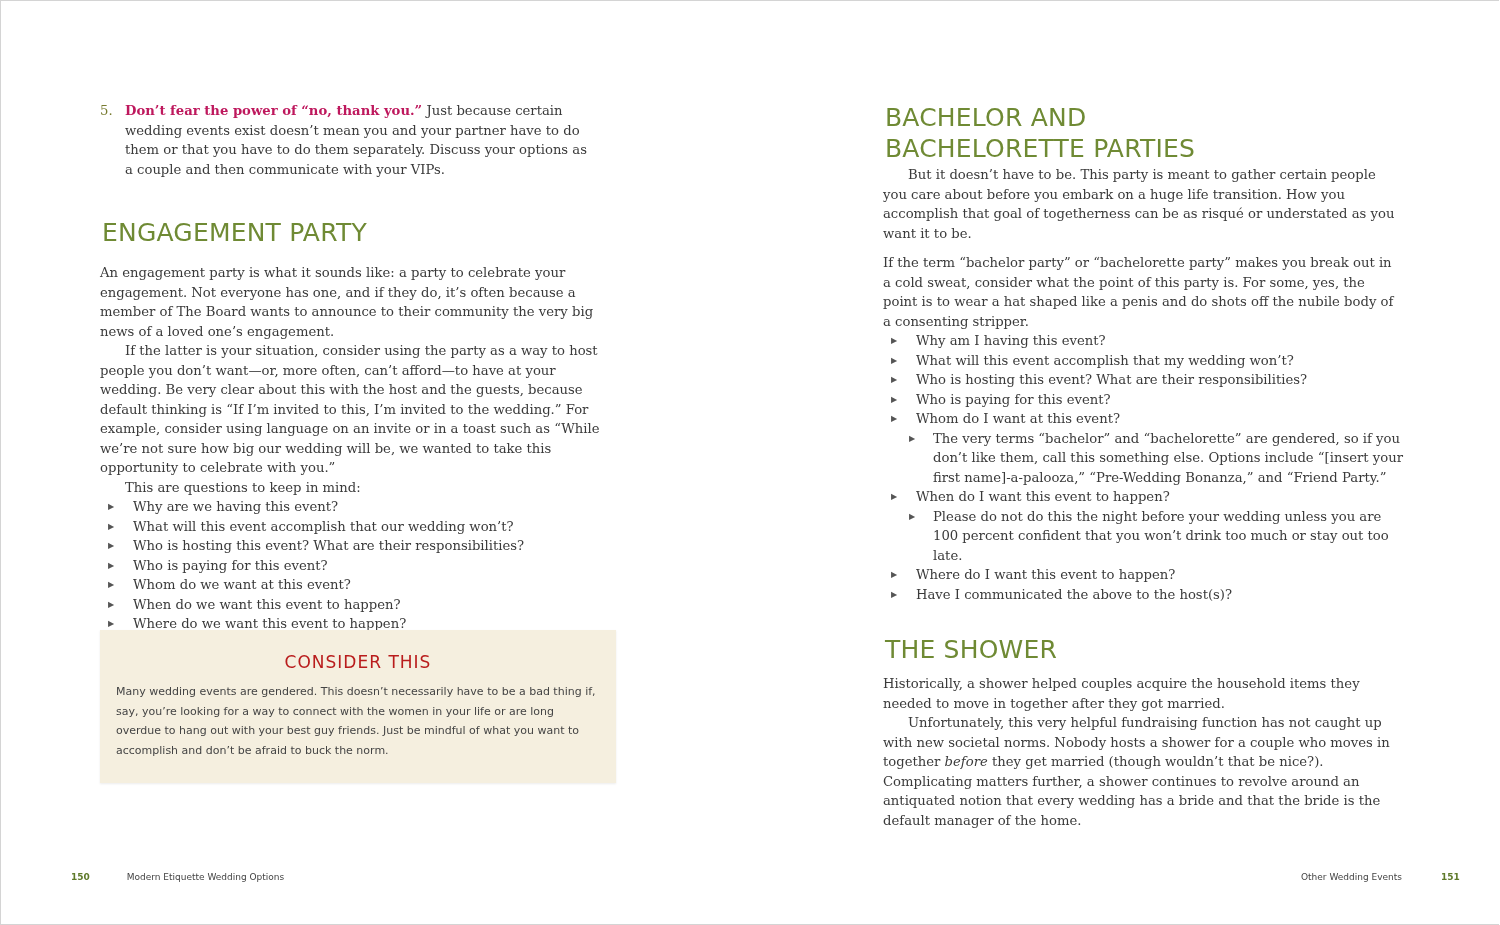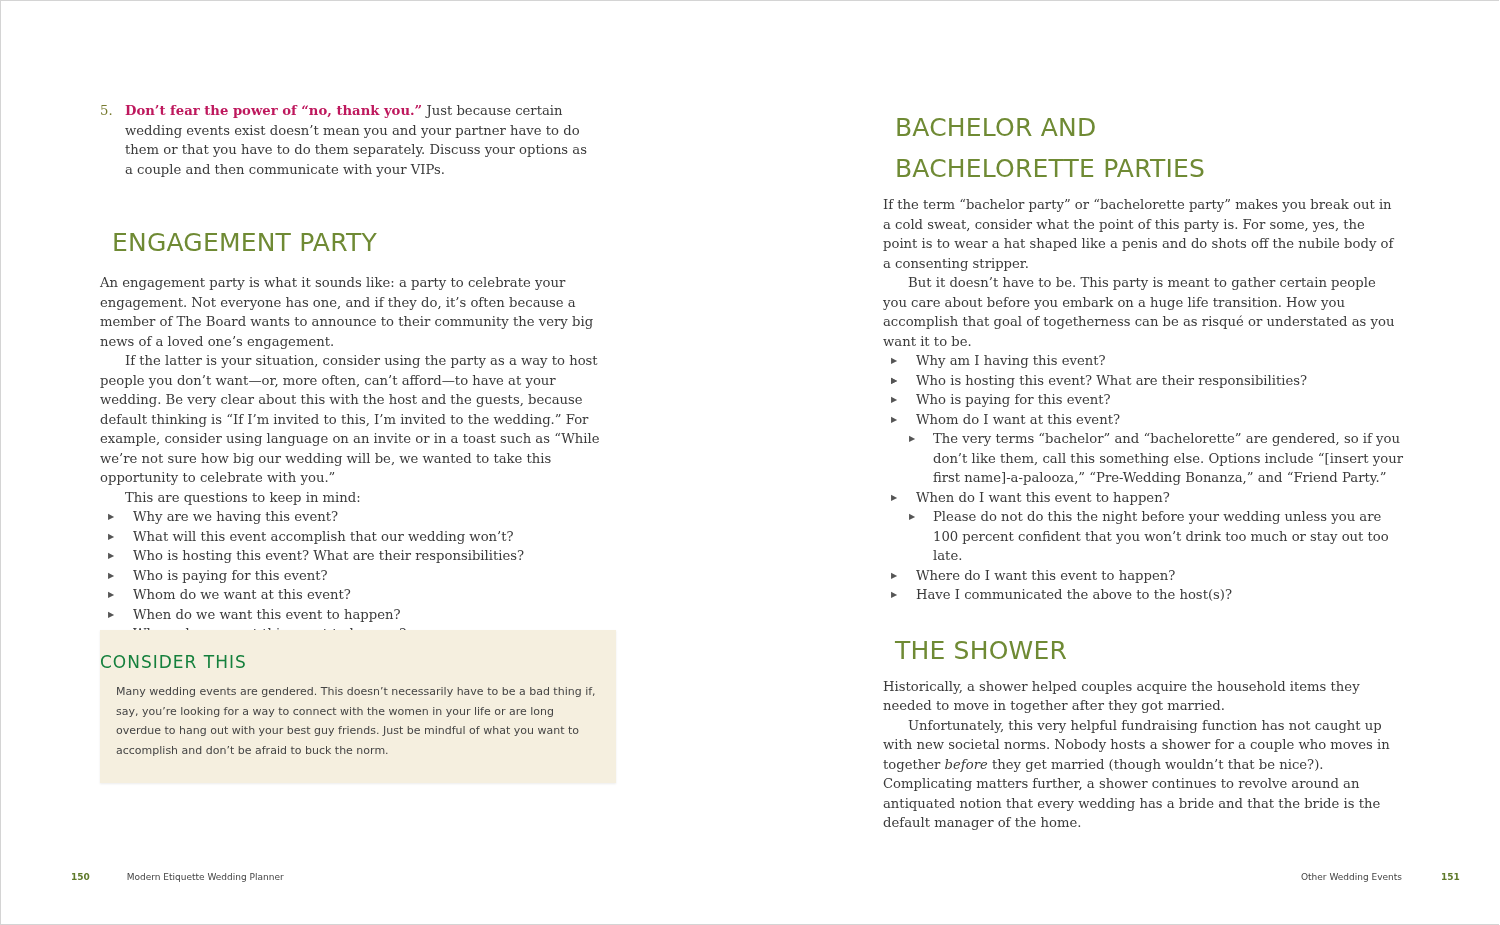--- a/index.html
+++ b/index.html
@@ -9,30 +9,30 @@
   .page { position:absolute; top:0; }
   .left { left:100px; width:520px; }
   .right { left:883px; width:520px; }
   .body-text { font-size:13.2px; line-height:19.5px; margin:0; }
   .indent { text-indent:25px; }
   .num-item { position:absolute; top:101px; left:0; width:490px; }
   .num-item .n { position:absolute; left:0; top:0; color:#777a2f; font-size:13.2px; line-height:19.5px; }
   .num-item .t { margin-left:25px; font-size:13.2px; line-height:19.5px; }
   .num-item b { color:#be185d; }
   h2 { font-family:"DejaVu Sans", sans-serif; font-weight:normal; color:#6f8a34; font-size:25px;
-       line-height:29px; margin:12px; letter-spacing:0.2px; }
+       line-height:29px; margin:2px; letter-spacing:0.2px; }
   .bullets { list-style:none; margin:0; padding:0; }
   .bullets li { position:relative; padding-left:33px; font-size:13.2px; line-height:19.5px; }
   .bullets li .arrow { position:absolute; left:8px; top:0; font-size:8px; color:#555; }
   .bullets li.sub { padding-left:50px; }
   .bullets li.sub .arrow { left:26px; }
   .callout { position:absolute; left:100px; top:630px; width:516px; height:153px; background:#f5efdf;
              box-shadow:0 1px 2px rgba(0,0,0,0.08); }
   .callout h3 { font-family:"DejaVu Sans", sans-serif; font-weight:normal; font-size:17px; letter-spacing:1px;
-                text-align:left; margin:22px 0 10px 0; color:#15803d; }
+                text-align:center; margin:22px 0 10px 0; color:#b91c1c; }
   .callout p { font-family:"DejaVu Sans", sans-serif; font-size:11px; line-height:19.5px; margin:0 16px; color:#444; }
   .footer { position:absolute; top:872px; font-family:"DejaVu Sans", sans-serif; font-size:9px; color:#444; }
   .pgnum { color:#5f7a2a; font-weight:bold;margin-left:23px; }
 </style>
 </head>
 <body>
 
 <div class="frame"></div>
 
 <div class="page left">
@@ -59,31 +59,31 @@
   </div>
 </div>
 
 <div class="callout">
   <h3>CONSIDER THIS</h3>
   <p>Many wedding events are gendered. This doesn’t necessarily have to be a bad thing if, say, you’re looking for a way to connect with the women in your life or are long overdue to hang out with your best guy friends. Just be mindful of what you want to accomplish and don’t be afraid to buck the norm.</p>
 </div>
 
 <div class="footer" style="left:48px;">
   <span class="pgnum">150</span>
-  <span style="margin-left:34px;">Modern Etiquette Wedding Planner</span>
+  <span style="margin-left:34px;">Modern Etiquette Wedding Options</span>
 </div>
 
 <div class="page right" style="top:101px;">
   <h2>BACHELOR AND</h2>
   <h2>BACHELORETTE PARTIES</h2>
+  <p class="body-text indent">But it doesn’t have to be. This party is meant to gather certain people you care about before you embark on a huge life transition. How you accomplish that goal of togetherness can be as risqué or understated as you want it to be.</p>
   <p class="body-text" style="margin-top:10px;">If the term “bachelor party” or “bachelorette party” makes you break out in a cold sweat, consider what the point of this party is. For some, yes, the point is to wear a hat shaped like a penis and do shots off the nubile body of a consenting stripper.</p>
-  <p class="body-text indent">But it doesn’t have to be. This party is meant to gather certain people you care about before you embark on a huge life transition. How you accomplish that goal of togetherness can be as risqué or understated as you want it to be.</p>
   <ul class="bullets" id="bach-list">
       <li><span class="arrow">▶</span><span>Why am I having this event?</span></li>
-      <li><span class="arrow">▶</span></li>
+      <li><span class="arrow">▶</span><span>What will this event accomplish that my wedding won’t?</span></li>
       <li><span class="arrow">▶</span><span>Who is hosting this event? What are their responsibilities?</span></li>
       <li><span class="arrow">▶</span><span>Who is paying for this event?</span></li>
       <li><span class="arrow">▶</span><span>Whom do I want at this event?</span></li>
       <li class="sub"><span class="arrow">▶</span><span>The very terms “bachelor” and “bachelorette” are gendered, so if you don’t like them, call this something else. Options include “[insert your first name]-a-palooza,” “Pre-Wedding Bonanza,” and “Friend Party.”</span></li>
       <li><span class="arrow">▶</span><span>When do I want this event to happen?</span></li>
       <li class="sub"><span class="arrow">▶</span><span>Please do not do this the night before your wedding unless you are 100 percent confident that you won’t drink too much or stay out too late.</span></li>
       <li><span class="arrow">▶</span><span>Where do I want this event to happen?</span></li>
       <li><span class="arrow">▶</span><span>Have I communicated the above to the host(s)?</span></li>
     </ul>
 

